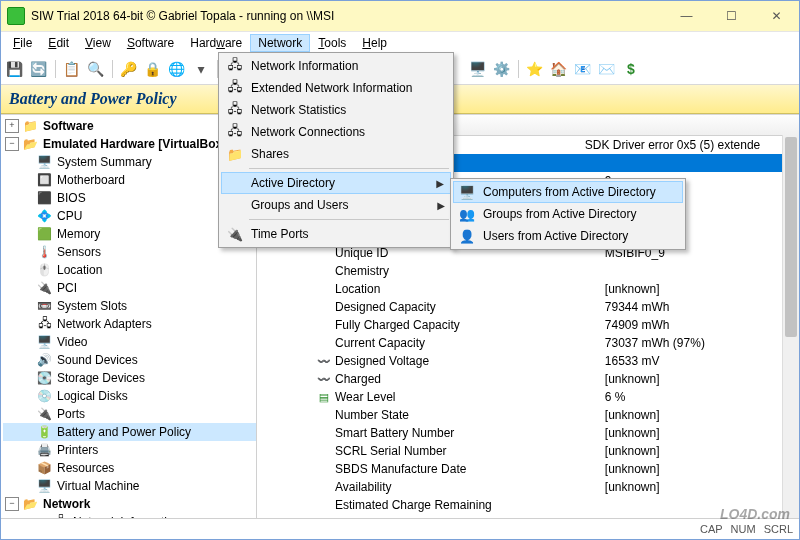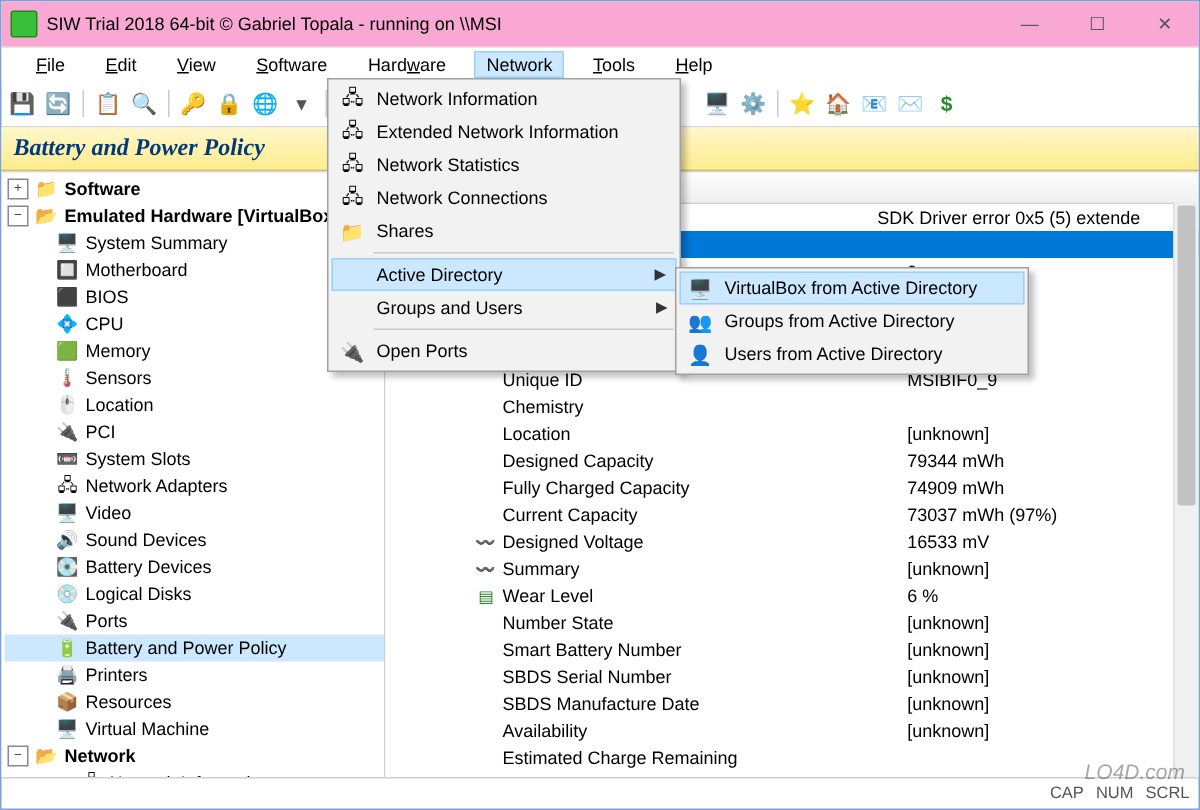--- a/index.html
+++ b/index.html
@@ -18,21 +18,21 @@
     height: 540px;
     border: 1px solid #7aa1d8;
     box-sizing: border-box;
     display: flex;
     flex-direction: column;
     background: #fff;
   }
   
   .titlebar {
     height: 30px;
-    background: #f9a8d4;
+    background: #fef9c3;
     display: flex;
     align-items: center;
     border-bottom: 1px solid #e5e5e5;
   }
   .titlebar .app-icon {
     width: 16px; height: 16px; margin: 0 6px;
     background: #3bbf3b;
     border: 1px solid #188d18;
     border-radius: 2px;
   }
@@ -50,21 +50,20 @@
     height: 22px;
     display: flex;
     align-items: center;
     padding: 0 4px;
     background:#fff;
   }
   .menuitem {
     padding: 2px 8px;
     cursor: default;
     position: relative;
-    margin-left: 11px;
   }
   .menuitem.active {
     background:#cce8ff;
     border:1px solid #99d1ff;
     padding:1px 7px;
   }
   .menuitem .ul { text-decoration: underline; }
 
   
   .toolbar {
@@ -219,21 +218,21 @@
     color:#555;
     padding: 0 6px;
     justify-content: flex-end;
     gap:8px;
   }
   .watermark {
     position:absolute;
     right:10px; bottom:18px;
     color: rgba(0,0,0,0.35);
     font-size:14px; font-style:italic;
-    font-weight:normal;
+    font-weight:bold;
     pointer-events:none;
     text-align:center;
   }
   .scroll-v {
     position:absolute; right:0; top:20px; bottom:0; width:16px;
     background:#f0f0f0; border-left:1px solid #ddd;
   }
   .scroll-thumb {
     position:absolute; left:2px; right:2px; top:2px; height:200px;
     background:#c2c2c2; border-radius:2px;
@@ -350,21 +349,21 @@
             <div class="tree-row" style="padding-left: 34px;">
               <span class="tree-icon">🖥️</span>
               <span>Video</span>
             </div>
             <div class="tree-row" style="padding-left: 34px;">
               <span class="tree-icon">🔊</span>
               <span>Sound Devices</span>
             </div>
             <div class="tree-row" style="padding-left: 34px;">
               <span class="tree-icon">💽</span>
-              <span>Battery Devices</span>
+              <span>Storage Devices</span>
             </div>
             <div class="tree-row" style="padding-left: 34px;">
               <span class="tree-icon">💿</span>
               <span>Logical Disks</span>
             </div>
             <div class="tree-row" style="padding-left: 34px;">
               <span class="tree-icon">🔌</span>
               <span>Ports</span>
             </div>
             <div class="tree-row sel" style="padding-left: 34px;">
@@ -492,21 +491,21 @@
           <div class="drow">
             <div class="dp">
               <span class="di" style="color:#d08b00">〰️</span>
               <span>Designed Voltage</span>
             </div>
             <div class="dv"><span>16533 mV</span></div>
           </div>
           <div class="drow">
             <div class="dp">
               <span class="di" style="color:#d08b00">〰️</span>
-              <span>Summary</span>
+              <span>Charged</span>
             </div>
             <div class="dv"><span>[unknown]</span></div>
           </div>
           <div class="drow">
             <div class="dp">
               <span class="di" style="color:#2a8a2a">▤</span>
               <span>Wear Level</span>
             </div>
             <div class="dv"><span>6 %</span></div>
           </div>
@@ -520,21 +519,21 @@
           <div class="drow">
             <div class="dp">
               <span class="di"></span>
               <span>Smart Battery Number</span>
             </div>
             <div class="dv"><span>[unknown]</span></div>
           </div>
           <div class="drow">
             <div class="dp">
               <span class="di"></span>
-              <span>SBDS Serial Number</span>
+              <span>SCRL Serial Number</span>
             </div>
             <div class="dv"><span>[unknown]</span></div>
           </div>
           <div class="drow">
             <div class="dp">
               <span class="di"></span>
               <span>SBDS Manufacture Date</span>
             </div>
             <div class="dv"><span>[unknown]</span></div>
           </div>
@@ -601,28 +600,28 @@
       <span class="dd-arrow">▶</span>
     </div>
     <div class="dd-row">
       <span class="dd-icon"></span>
       <span>Groups and Users</span>
       <span class="dd-arrow">▶</span>
     </div>
     <div class="dd-sep"></div>
     <div class="dd-row">
       <span class="dd-icon">🔌</span>
-      <span>Open Ports</span>
+      <span>Time Ports</span>
     </div>
   </div>
 
   <div class="dropdown" style="left:450px; top:178px; width:230px;">
     <div class="dd-row highlight">
       <span class="dd-icon">🖥️</span>
-      <span>VirtualBox from Active Directory</span>
+      <span>Computers from Active Directory</span>
     </div>
     <div class="dd-row">
       <span class="dd-icon">👥</span>
       <span>Groups from Active Directory</span>
     </div>
     <div class="dd-row">
       <span class="dd-icon">👤</span>
       <span>Users from Active Directory</span>
     </div>
   </div>

